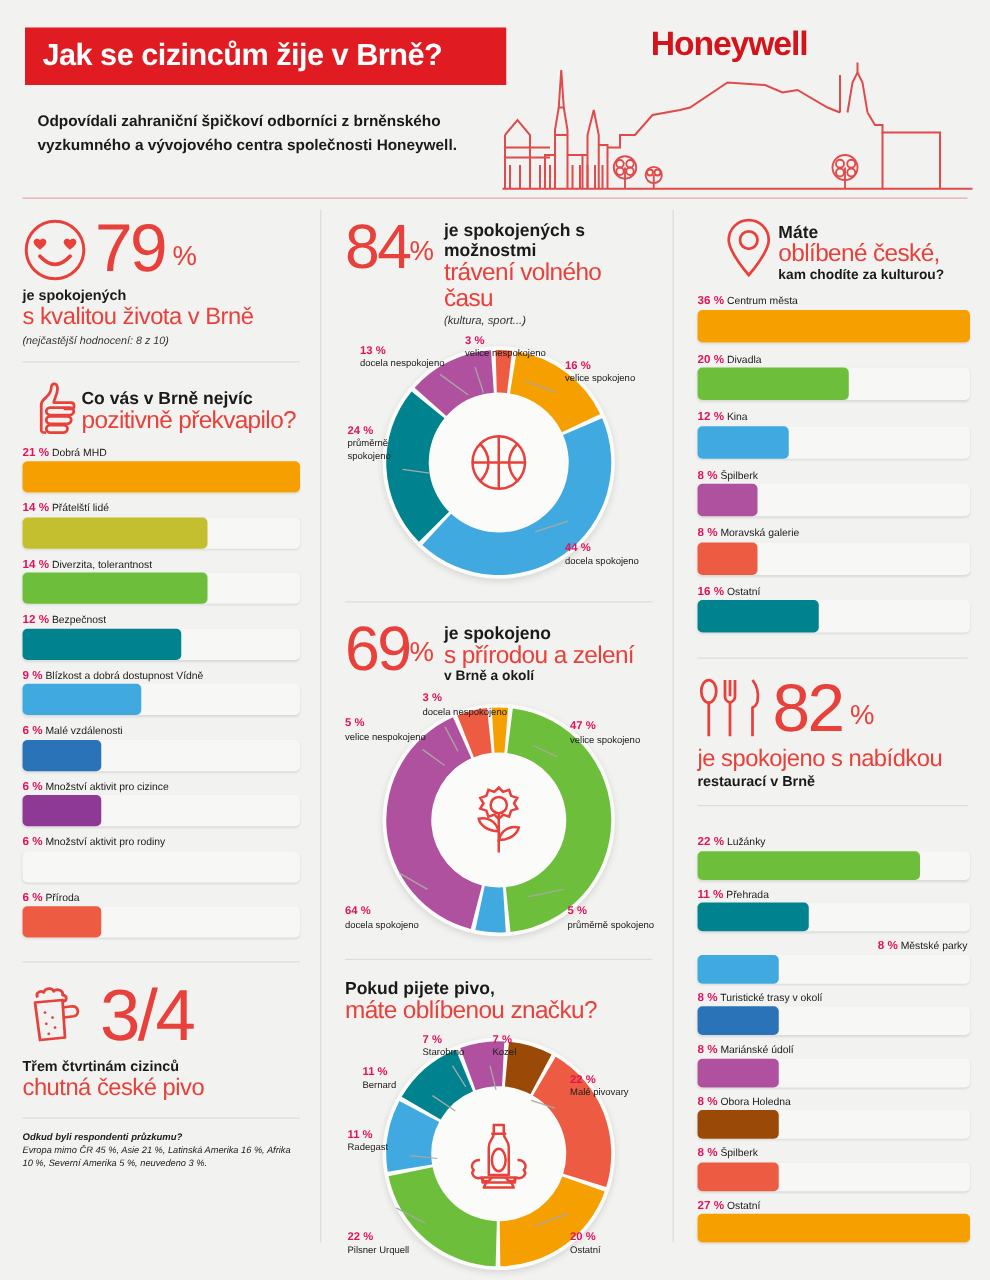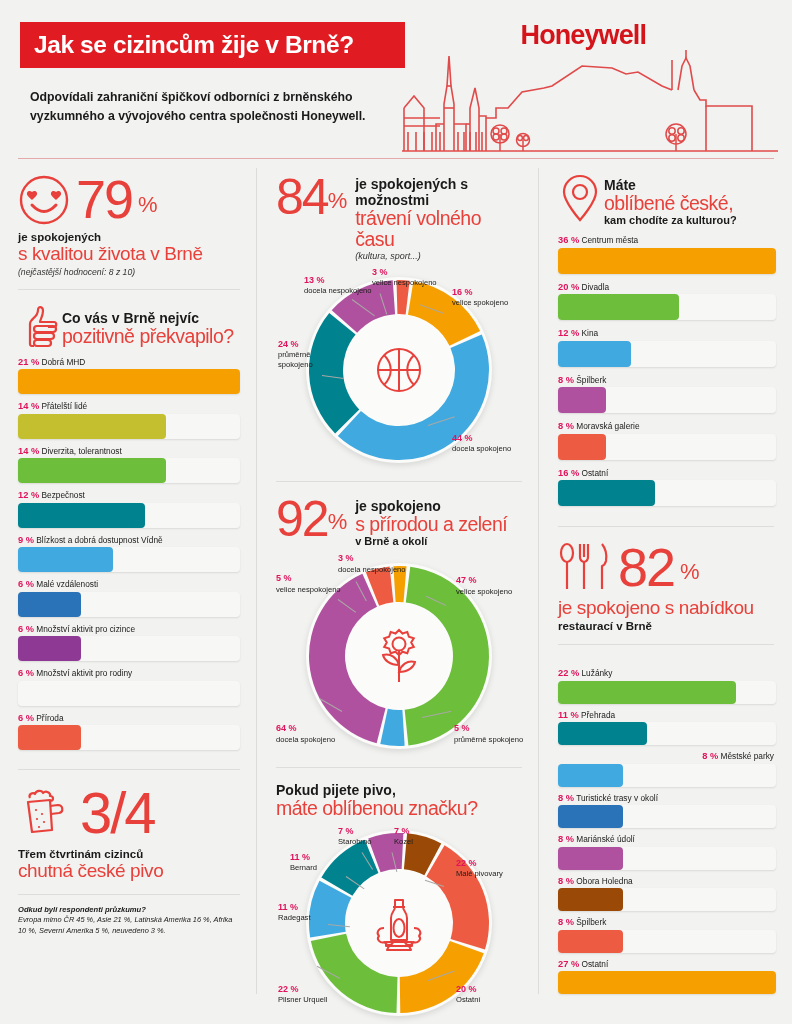--- a/index.html
+++ b/index.html
@@ -48,21 +48,21 @@
   .stat-num {
     font-size:54px; color:#e8403a; line-height:0.95; font-weight:normal;
     letter-spacing:-2px;
   }
   .stat-pct { font-size:22px; color:#e8403a; align-self:flex-end; padding-bottom:8px; }
   .stat-sub-b { font-size:11.5px; font-weight:bold; color:#1a1a1a; margin-top:5px; }
   .stat-sub-r { font-size:19px; color:#e8403a; line-height:1.15; letter-spacing:-0.4px; }
   .stat-note { font-size:8.6px; font-style:italic; color:#333; margin-top:2px; }
 
   
-  .head-ico { display:flex; align-items:flex-start; gap:2px; }
+  .head-ico { display:flex; align-items:flex-start; gap:2px;justify-content:center; }
   .head-txt-b { font-size:14px; font-weight:bold; color:#1a1a1a; }
   .head-txt-r { font-size:19.5px; color:#e8403a; line-height:1.1; letter-spacing:-0.5px; }
   .head-txt-s { font-size:11px; font-weight:bold; color:#1a1a1a; }
 
   
   .bars { margin-top:9px; }
   .bar-row { margin-bottom:7px; }
   .bar-lbl { font-size:8.3px; color:#1a1a1a; margin-bottom:2.5px; white-space:nowrap; }
   .bar-lbl b { color:#e0135c; font-size:9.3px; font-weight:bold; }
   .bar-track {
@@ -308,32 +308,32 @@
             <path d="M13 13 C22 22 22 34 13 43"></path>
             <path d="M43 13 C34 22 34 34 43 43"></path>
           </g>
         </svg>
       <div class="cal" style="left: 176px; top: 22px; width: 70px;"><b>16 %</b><span>velice spokojeno</span></div>
           <div class="lead" style="left: 168px; top: 48px; width: 26px; transform: rotate(200deg);"></div>
           <div class="cal" style="left: 176px; top: 168px; width: 70px;"><b>44 %</b><span>docela spokojeno</span></div>
           <div class="lead" style="left: 152px; top: 160px; width: 28px; transform: rotate(-18deg);"></div>
           <div class="cal" style="left: 2px; top: 74px; width: 62px;"><b>24 %</b><span>průměrně spokojeno</span></div>
           <div class="lead" style="left: 46px; top: 110px; width: 22px; transform: rotate(8deg);"></div>
-          <div class="cal" style="left: 28px; top: 10px; width: 76px;"><b>13 %</b><span>docela nespokojeno</span></div>
+          <div class="cal" style="left: 12px; top: 10px; width: 76px;"><b>13 %</b><span>docela nespokojeno</span></div>
           <div class="lead" style="left: 76px; top: 34px; width: 28px; transform: rotate(36deg);"></div>
           <div class="cal" style="left: 96px; top: 2px; width: 74px;"><b>3 %</b><span>velice nespokojeno</span></div>
           <div class="lead" style="left: 104px; top: 28px; width: 22px; transform: rotate(72deg);"></div>
         </div>
     </div>
     <div class="sect-div"></div>
 
     <div class="sect" style="padding-bottom:6px;">
       <div style="display:flex; align-items:flex-start; gap:8px;">
         <div style="display:flex; align-items:flex-end;">
-          <div class="stat-num" style="font-size:50px;">92</div>
+          <div class="stat-num" style="font-size:50px;">69</div>
           <div class="stat-pct">%</div>
         </div>
         <div style="padding-top:2px;">
           <div class="head-txt-b">je spokojeno</div>
           <div class="head-txt-r">s přírodou a zelení</div>
           <div class="head-txt-s">v Brně a okolí</div>
         </div>
       </div>
       <div class="donut-wrap" id="donut-nature">
         <div class="donut-plate"></div>

